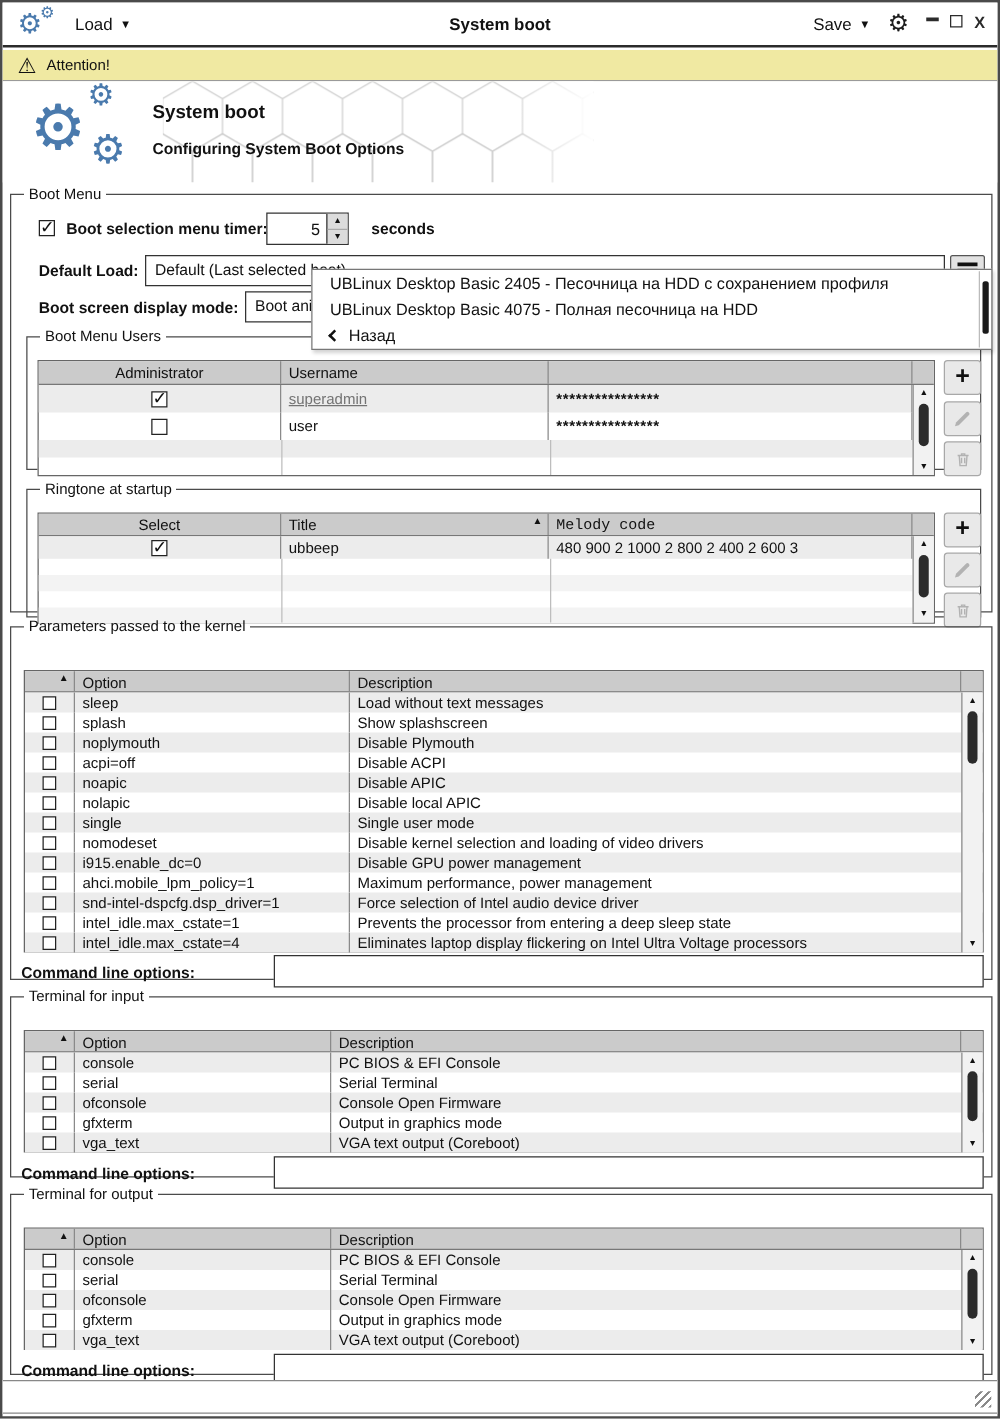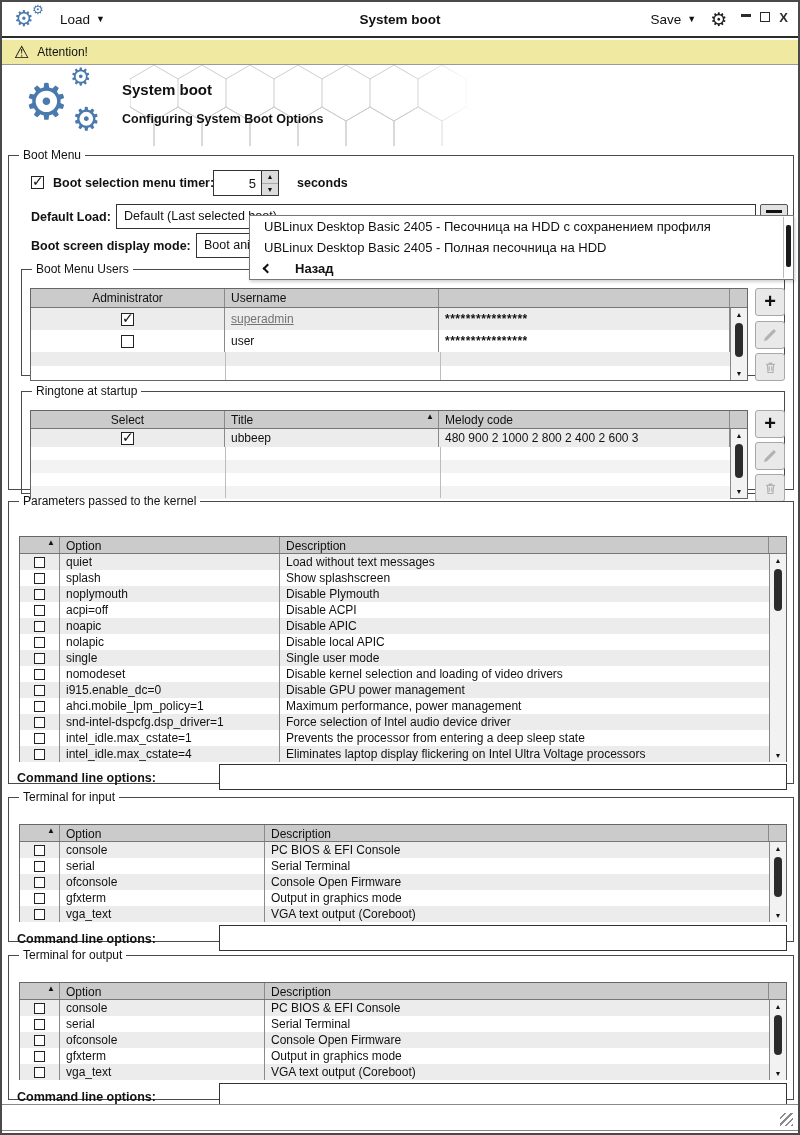--- a/index.html
+++ b/index.html
@@ -80,21 +80,21 @@
   .sb-dn{margin-top:auto;}
   .sb-thumb{position:absolute;left:4px;width:8px;background:#2b2b2b;border-radius:4px;}
 
   
   .sbtn{position:absolute;width:30px;height:28px;border:1px solid #a8a8a8;border-radius:3px;background:#e9e9e9;display:flex;align-items:center;justify-content:center;}
   .sbtn.plus{font-size:20px;font-weight:bold;color:#111;padding-bottom:2px;}
 
   
   .overlay{position:absolute;left:247px;top:213px;width:545px;height:65px;background:#fff;border:1px solid #777;box-shadow:1px 2px 3px rgba(0,0,0,.18);z-index:50;}
   .ov-item{height:21px;display:flex;align-items:center;padding-left:14px;font-size:13px;color:#111;white-space:nowrap;}
-  .ov-back{display:flex;align-items:center;gap:24px;height:21px;padding-left:14px;font-size:13px;font-weight:bold;color:#111;}
+  .ov-back{display:flex;align-items:center;gap:8px;height:21px;padding-left:14px;font-size:13px;font-weight:normal;color:#111;}
   .chev{display:inline-block;width:7px;height:7px;border-left:2.6px solid #111;border-bottom:2.6px solid #111;transform:rotate(45deg);}
   .ov-sbar{position:absolute;right:1px;top:1px;bottom:1px;width:9px;border-left:1px solid #bbb;background:#fff;}
   .ov-thumb{position:absolute;left:1.5px;top:8px;width:5px;height:42px;background:#1a1a1a;border-radius:2px;}
 
   
   .link{color:#737373;text-decoration:underline;}
 
   
   .statusbar{position:absolute;left:0;right:0;top:1102px;height:27px;border-top:1px solid #888;border-bottom:1px solid #888;background:#fff;}
   .grip{position:absolute;right:5px;bottom:4px;width:13px;height:13px;background:repeating-linear-gradient(135deg,transparent 0 3px,#8a8a8a 3px 4.6px);}
@@ -236,21 +236,21 @@
 
     <fieldset style="left:12px;top:222px;width:764px;height:110px;">
       <legend>Ringtone at startup</legend>
       <div class="tbl" style="left:8px;top:12px;width:718px;height:89px;">
         <div class="t-head" style="height:18px;">
           <span class="tc" style="width:194px;text-align:center;padding-left:0;">Select</span>
           <span class="tc" style="width:214px;display:flex;">
               <span>Title</span>
               <span class="sort icon">▲</span>
             </span>
-          <span class="tc" style="flex:1;">Melody code</span>
+          <span class="tc" style="flex:1;font-family:Liberation Mono, monospace;">Melody code</span>
           <span class="tc" style="width:17px;padding-left:0;border-right:none;"></span>
         </div>
         <div class="t-body">
           <div class="t-row" style="height:18px;background:#ececec;">
             <span class="tc cb-center" style="width:194px;">
                 <span class="cb checked"></span>
               </span>
             <span class="tc" style="width:214px;">ubbeep</span>
             <span class="tc" style="flex:1;">480 900 2 1000 2 800 2 400 2 600 3</span>
             <span class="tc" style="width:17px;border-right:none;"></span>
@@ -290,21 +290,21 @@
         <span class="tc" style="width:220px;">Option</span>
         <span class="tc" style="flex:1;">Description</span>
         <span class="tc" style="width:17px;padding-left:0;border-right:none;"></span>
       </div>
       <div class="t-body striped">
 
           <div class="t-row" style="height: 16px; background: rgb(236, 236, 236);">
             <span class="tc cb-center" style="width:40px;">
               <span class="cb" style="width:11px;height:11px;"></span>
             </span>
-            <span class="tc" style="width:220px;">quiet</span>
+            <span class="tc" style="width:220px;">sleep</span>
             <span class="tc" style="flex:1;margin-right:17px;">Load without text messages</span>
           </div>
 
           <div class="t-row" style="height:16px;">
             <span class="tc cb-center" style="width:40px;">
               <span class="cb" style="width:11px;height:11px;"></span>
             </span>
             <span class="tc" style="width:220px;">splash</span>
             <span class="tc" style="flex:1;margin-right:17px;">Show splashscreen</span>
           </div>
@@ -535,21 +535,21 @@
     <span class="flabel" style="left:8px;top:128px;">Command line options:</span>
     <input class="txtinput" style="left: 210px; top: 121px; width: 568px;" value="">
   </fieldset>
 
   <div class="statusbar">
     <div class="grip"></div>
   </div>
 
   <div class="overlay">
     <div class="ov-item">UBLinux Desktop Basic 2405 - Песочница на HDD с сохранением профиля</div>
-    <div class="ov-item">UBLinux Desktop Basic 2405 - Полная песочница на HDD</div>
+    <div class="ov-item">UBLinux Desktop Basic 4075 - Полная песочница на HDD</div>
     <div class="ov-back">
       <span class="chev"></span>
       <span>Назад</span>
     </div>
     <div class="ov-sbar">
       <span class="ov-thumb"></span>
     </div>
   </div>
 
 </div>

